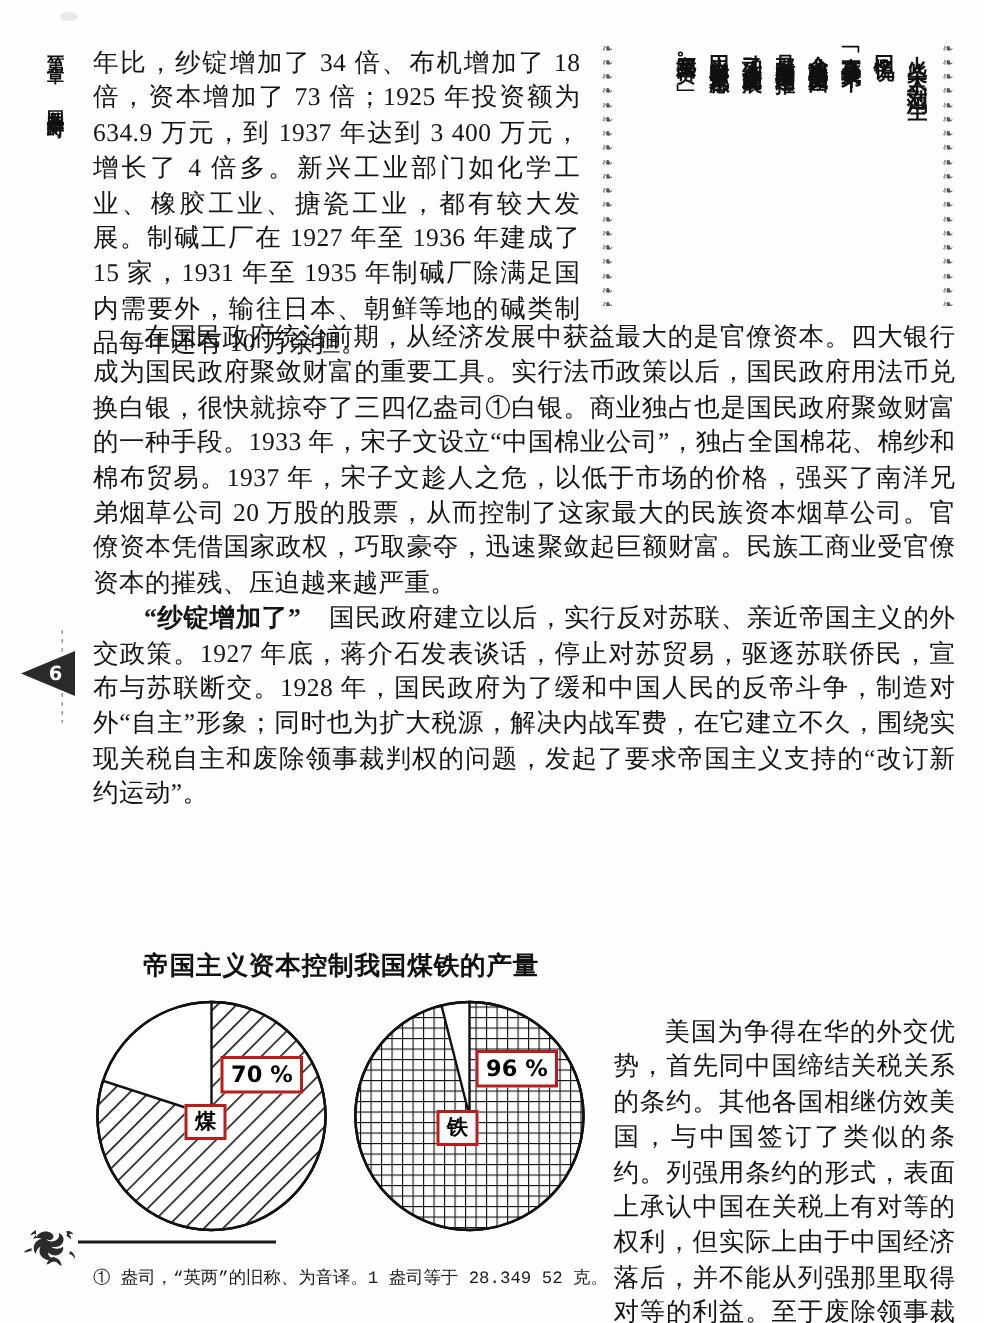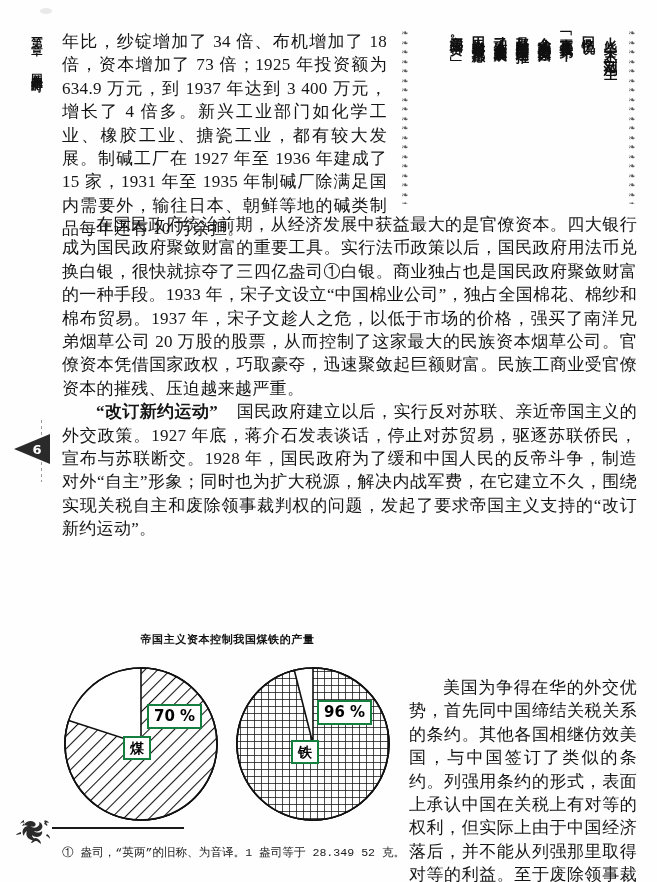--- a/index.html
+++ b/index.html
@@ -166,37 +166,37 @@
     top: 632px;
     width: 345px;
     height: 200px;
   }
   #chart-title {
     position: absolute;
     left: 0; top: 0;
     width: 345px;
     text-align: center;
     font-family: "DejaVu Sans", "Liberation Sans", sans-serif;
-    font-size: 11px;
+    font-size: 17px;
     font-weight: bold;
     letter-spacing: 0.6px;
     color: #111;
   }
   .pie-wrap {
     position: absolute;
     top: 32px;
     width: 160px;
     height: 160px;
   }
   #pie-coal { left: 6px; }
   #pie-iron { left: 178px; }
 
   .pie-label {
     position: absolute;
-    border: 2px solid #15803d;
+    border: 2px solid #b91c1c;
     background: #fff;
     font-family: "DejaVu Sans", "Liberation Sans", sans-serif;
     font-weight: bold;
     color: #000;
     line-height: 1;
     padding: 3px 5px;
     white-space: nowrap;
   }
   .pct-label { font-size: 15px; }
   .name-label { font-size: 14px; }
@@ -278,21 +278,21 @@
       <div class="qcol">企业成功的主要原因，</div>
       <div class="qcol">是那时的爱国运动推</div>
       <div class="qcol">动了这个企业的发展，</div>
       <div class="qcol">因为当时每个人都愿</div>
       <div class="qcol">意买国货。」</div>
     </div>
   </div>
 
   <div id="col-full" class="bodytext">
     <p class="indent">在国民政府统治前期，从经济发展中获益最大的是官僚资本。四大银行成为国民政府聚敛财富的重要工具。实行法币政策以后，国民政府用法币兑换白银，很快就掠夺了三四亿盎司①白银。商业独占也是国民政府聚敛财富的一种手段。1933 年，宋子文设立“中国棉业公司”，独占全国棉花、棉纱和棉布贸易。1937 年，宋子文趁人之危，以低于市场的价格，强买了南洋兄弟烟草公司 20 万股的股票，从而控制了这家最大的民族资本烟草公司。官僚资本凭借国家政权，巧取豪夺，迅速聚敛起巨额财富。民族工商业受官僚资本的摧残、压迫越来越严重。</p>
-    <p class="indent"><strong>“改订新约运动”</strong>&nbsp;&nbsp;&nbsp;&nbsp;<span>国民政府建立以后，实行反对苏联、亲近帝国主义的外交政策。1927 年底，蒋介石发表谈话，停止对苏贸易，驱逐苏联侨民，宣布与苏联断交。1928 年，国民政府为了缓和中国人民的反帝斗争，制造对外“自主”形象；同时也为扩大税源，解决内战军费，在它建立不久，围绕实现关税自主和废除领事裁判权的问题，发起了要求帝国主义支持的“改订新约运动”。</span></p>
+    <p class="indent"><strong>“纱锭增加了”</strong>&nbsp;&nbsp;&nbsp;&nbsp;<span>国民政府建立以后，实行反对苏联、亲近帝国主义的外交政策。1927 年底，蒋介石发表谈话，停止对苏贸易，驱逐苏联侨民，宣布与苏联断交。1928 年，国民政府为了缓和中国人民的反帝斗争，制造对外“自主”形象；同时也为扩大税源，解决内战军费，在它建立不久，围绕实现关税自主和废除领事裁判权的问题，发起了要求帝国主义支持的“改订新约运动”。</span></p>
   </div>
 
   <div id="chart-block">
     <div id="chart-title">帝国主义资本控制我国煤铁的产量</div>
 
     <div class="pie-wrap" id="pie-coal">
       <svg width="160" height="160" viewBox="0 0 160 160">
         <defs>
           <pattern id="diag" width="9" height="9" patternUnits="userSpaceOnUse" patternTransform="rotate(45)">
             <rect width="9" height="9" fill="#ffffff"></rect>

